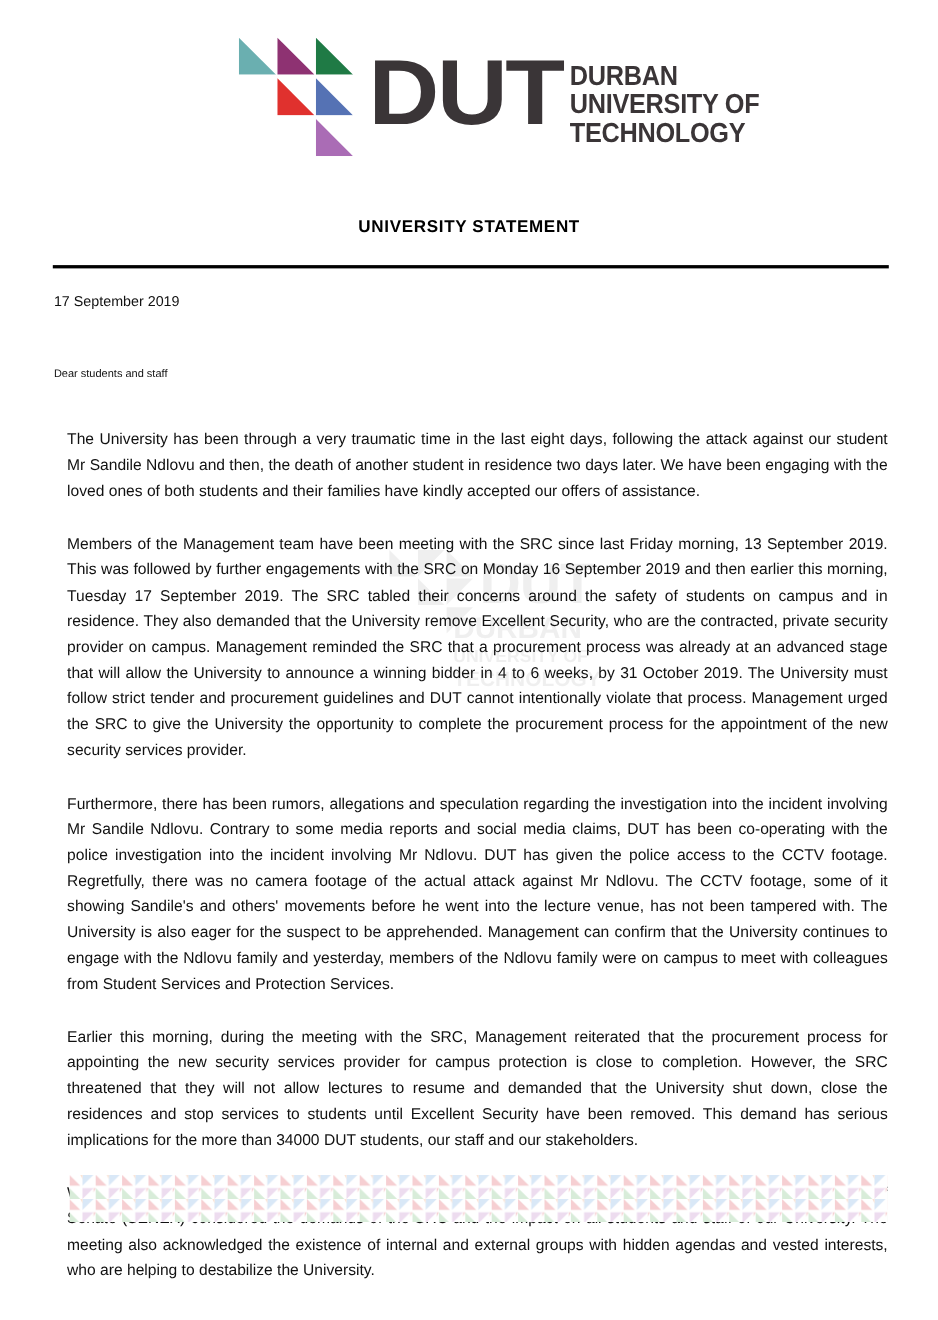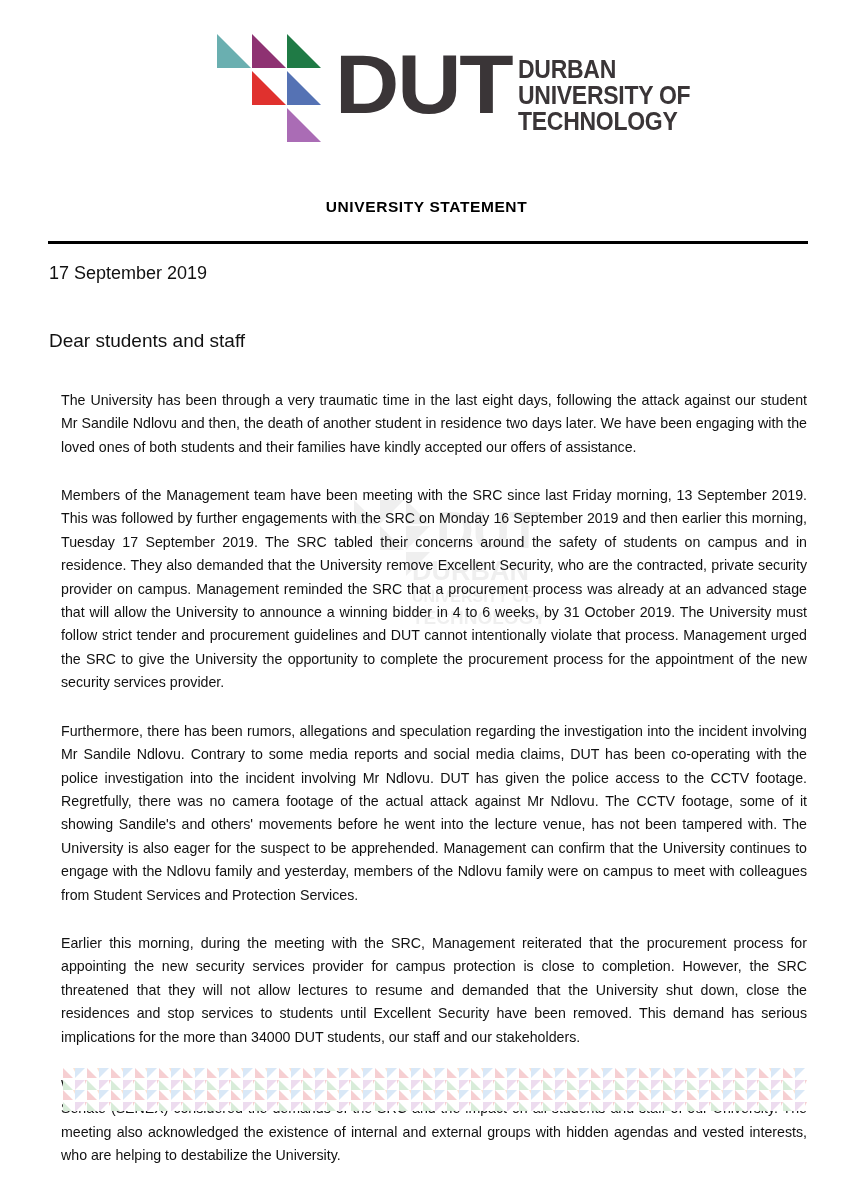--- a/index.html
+++ b/index.html
@@ -135,25 +135,25 @@
     top: 262px;
     width: 758px;
     z-index: 2;
     font-family: "Liberation Sans", sans-serif;
     font-size: 14.2px;
     line-height: 23.4px;
     color: #111111;
     text-align: justify;
   }
   .doc-date {
-    font-size: 18px;
+    font-size: 13px;
     margin: 0 0 44px 0;
   }
   .doc-greeting {
-    font-size: 19px;
+    font-size: 10px;
     margin: 0 0 36px 0;
   }
   .doc-body p.para {
     margin: 0 0 25px 12px;
     text-align: justify;
     text-justify: inter-word;
   }
   .doc-body p.para:last-child { margin-bottom: 0; }
 
   

